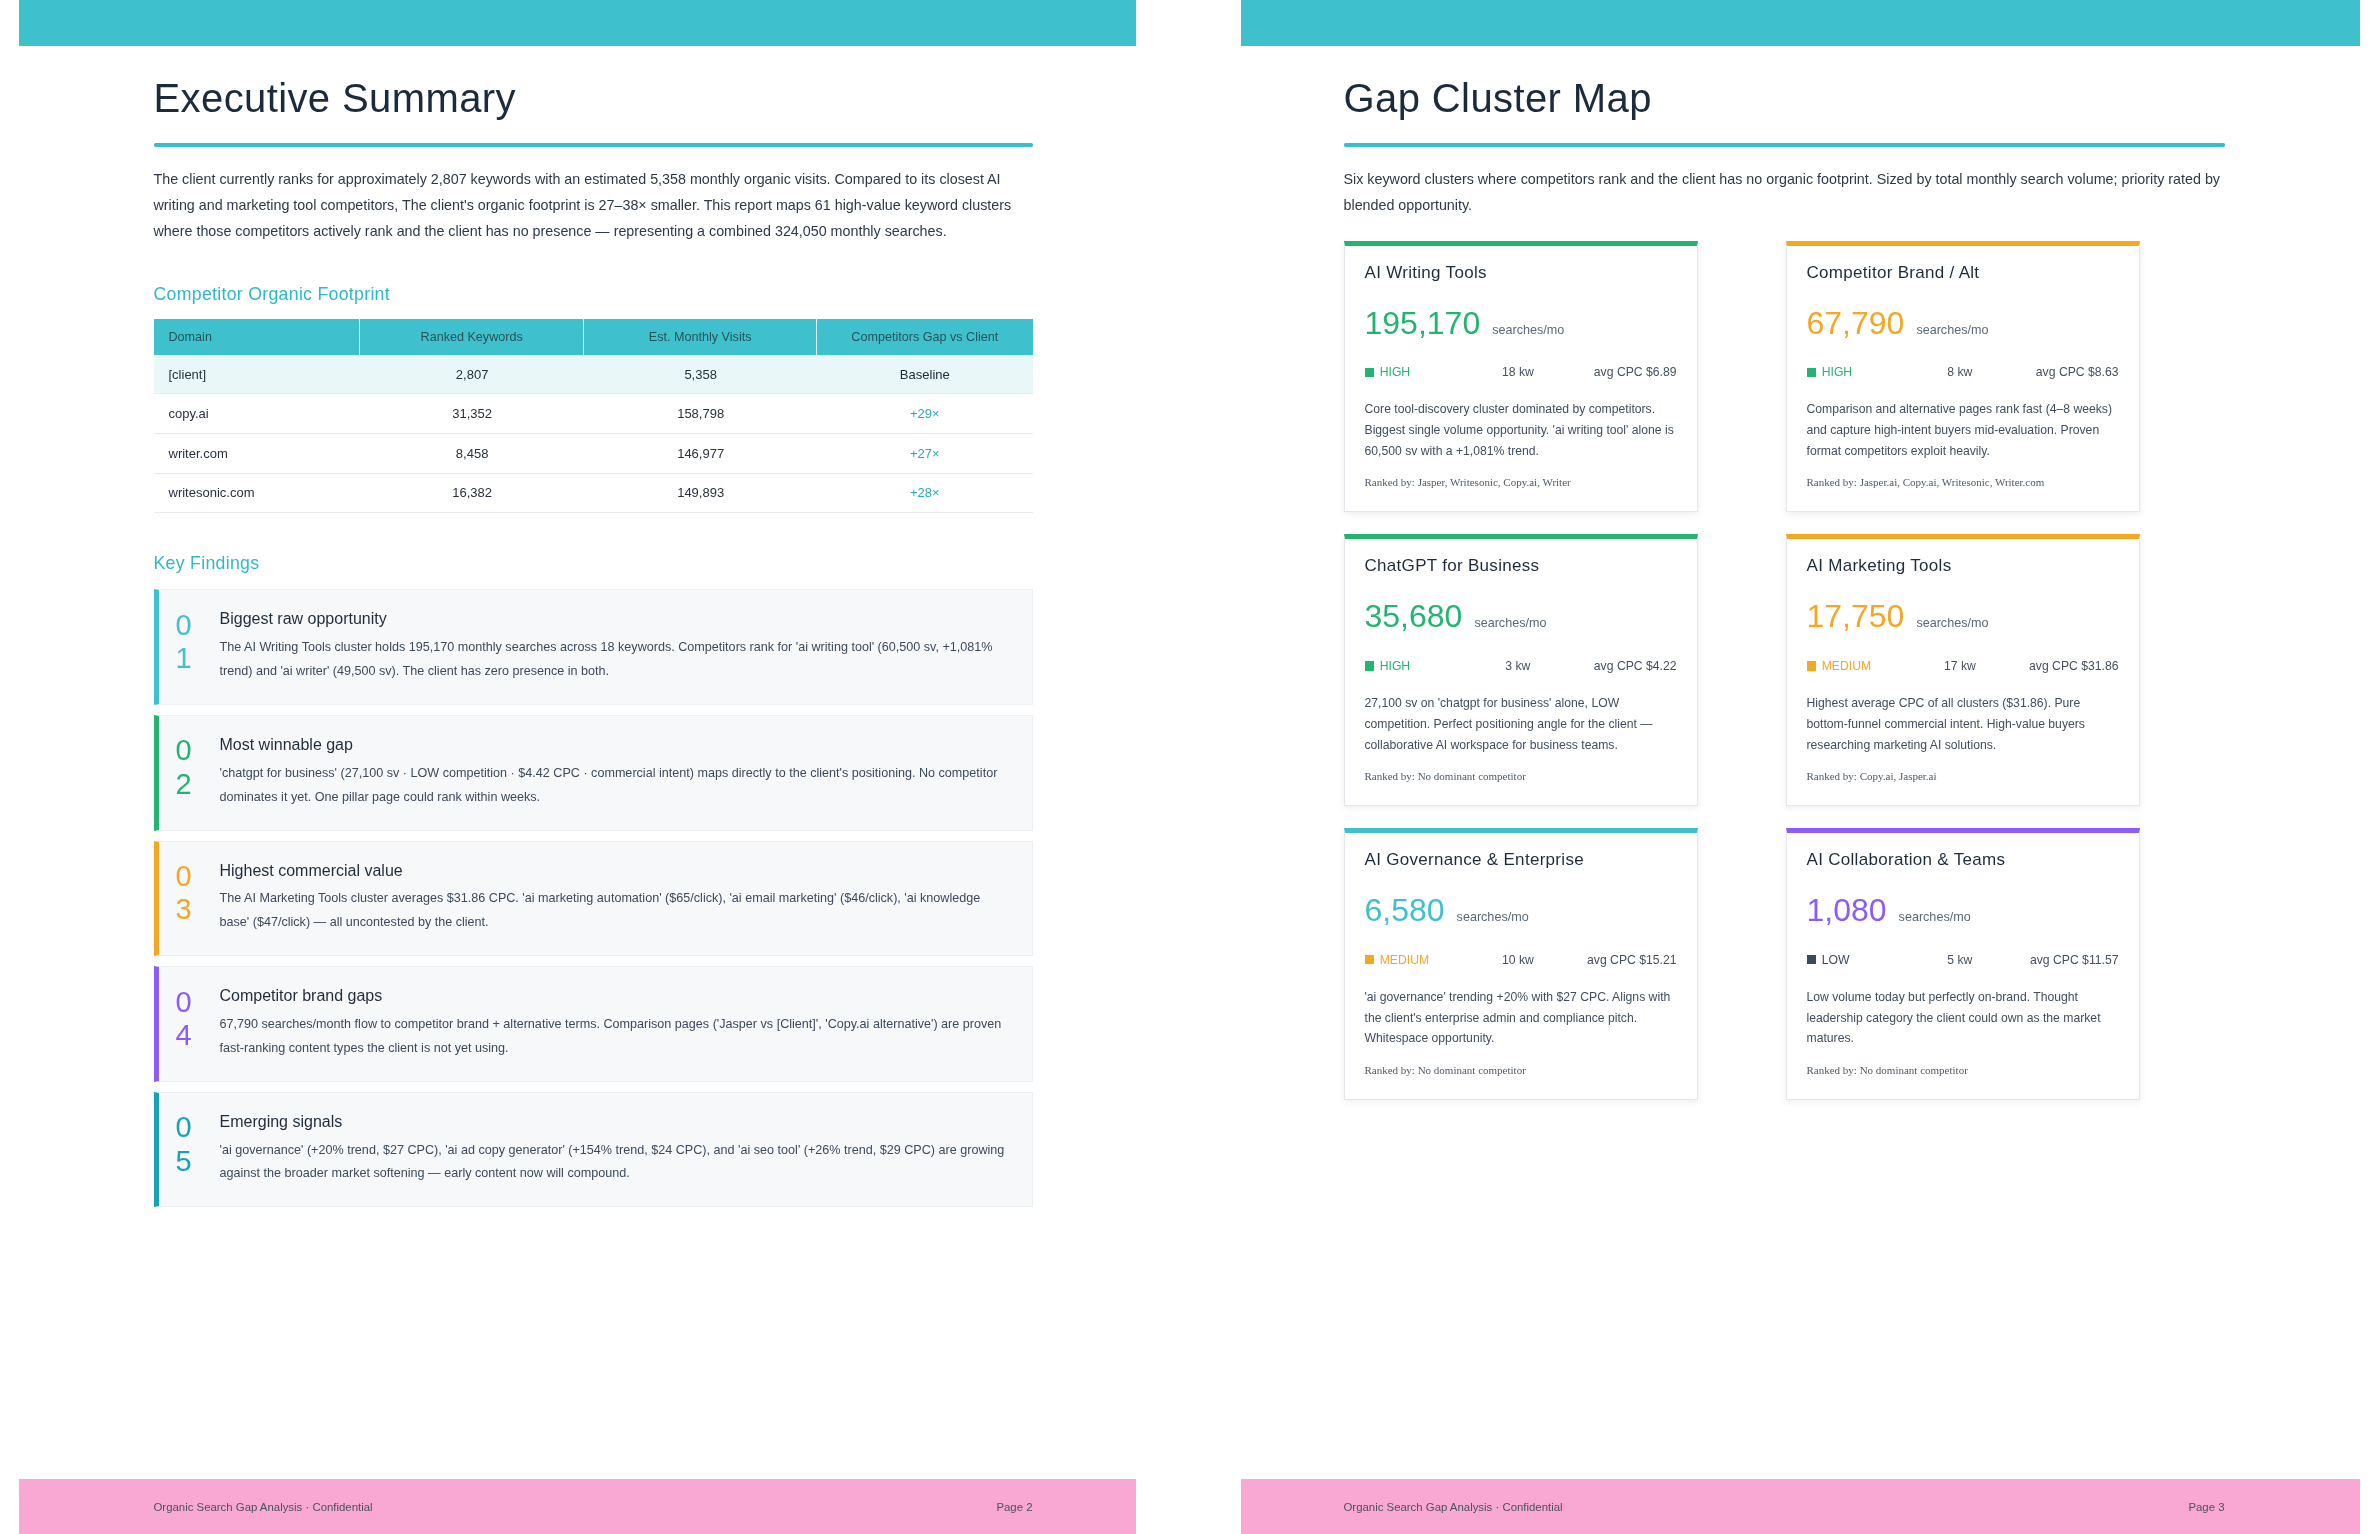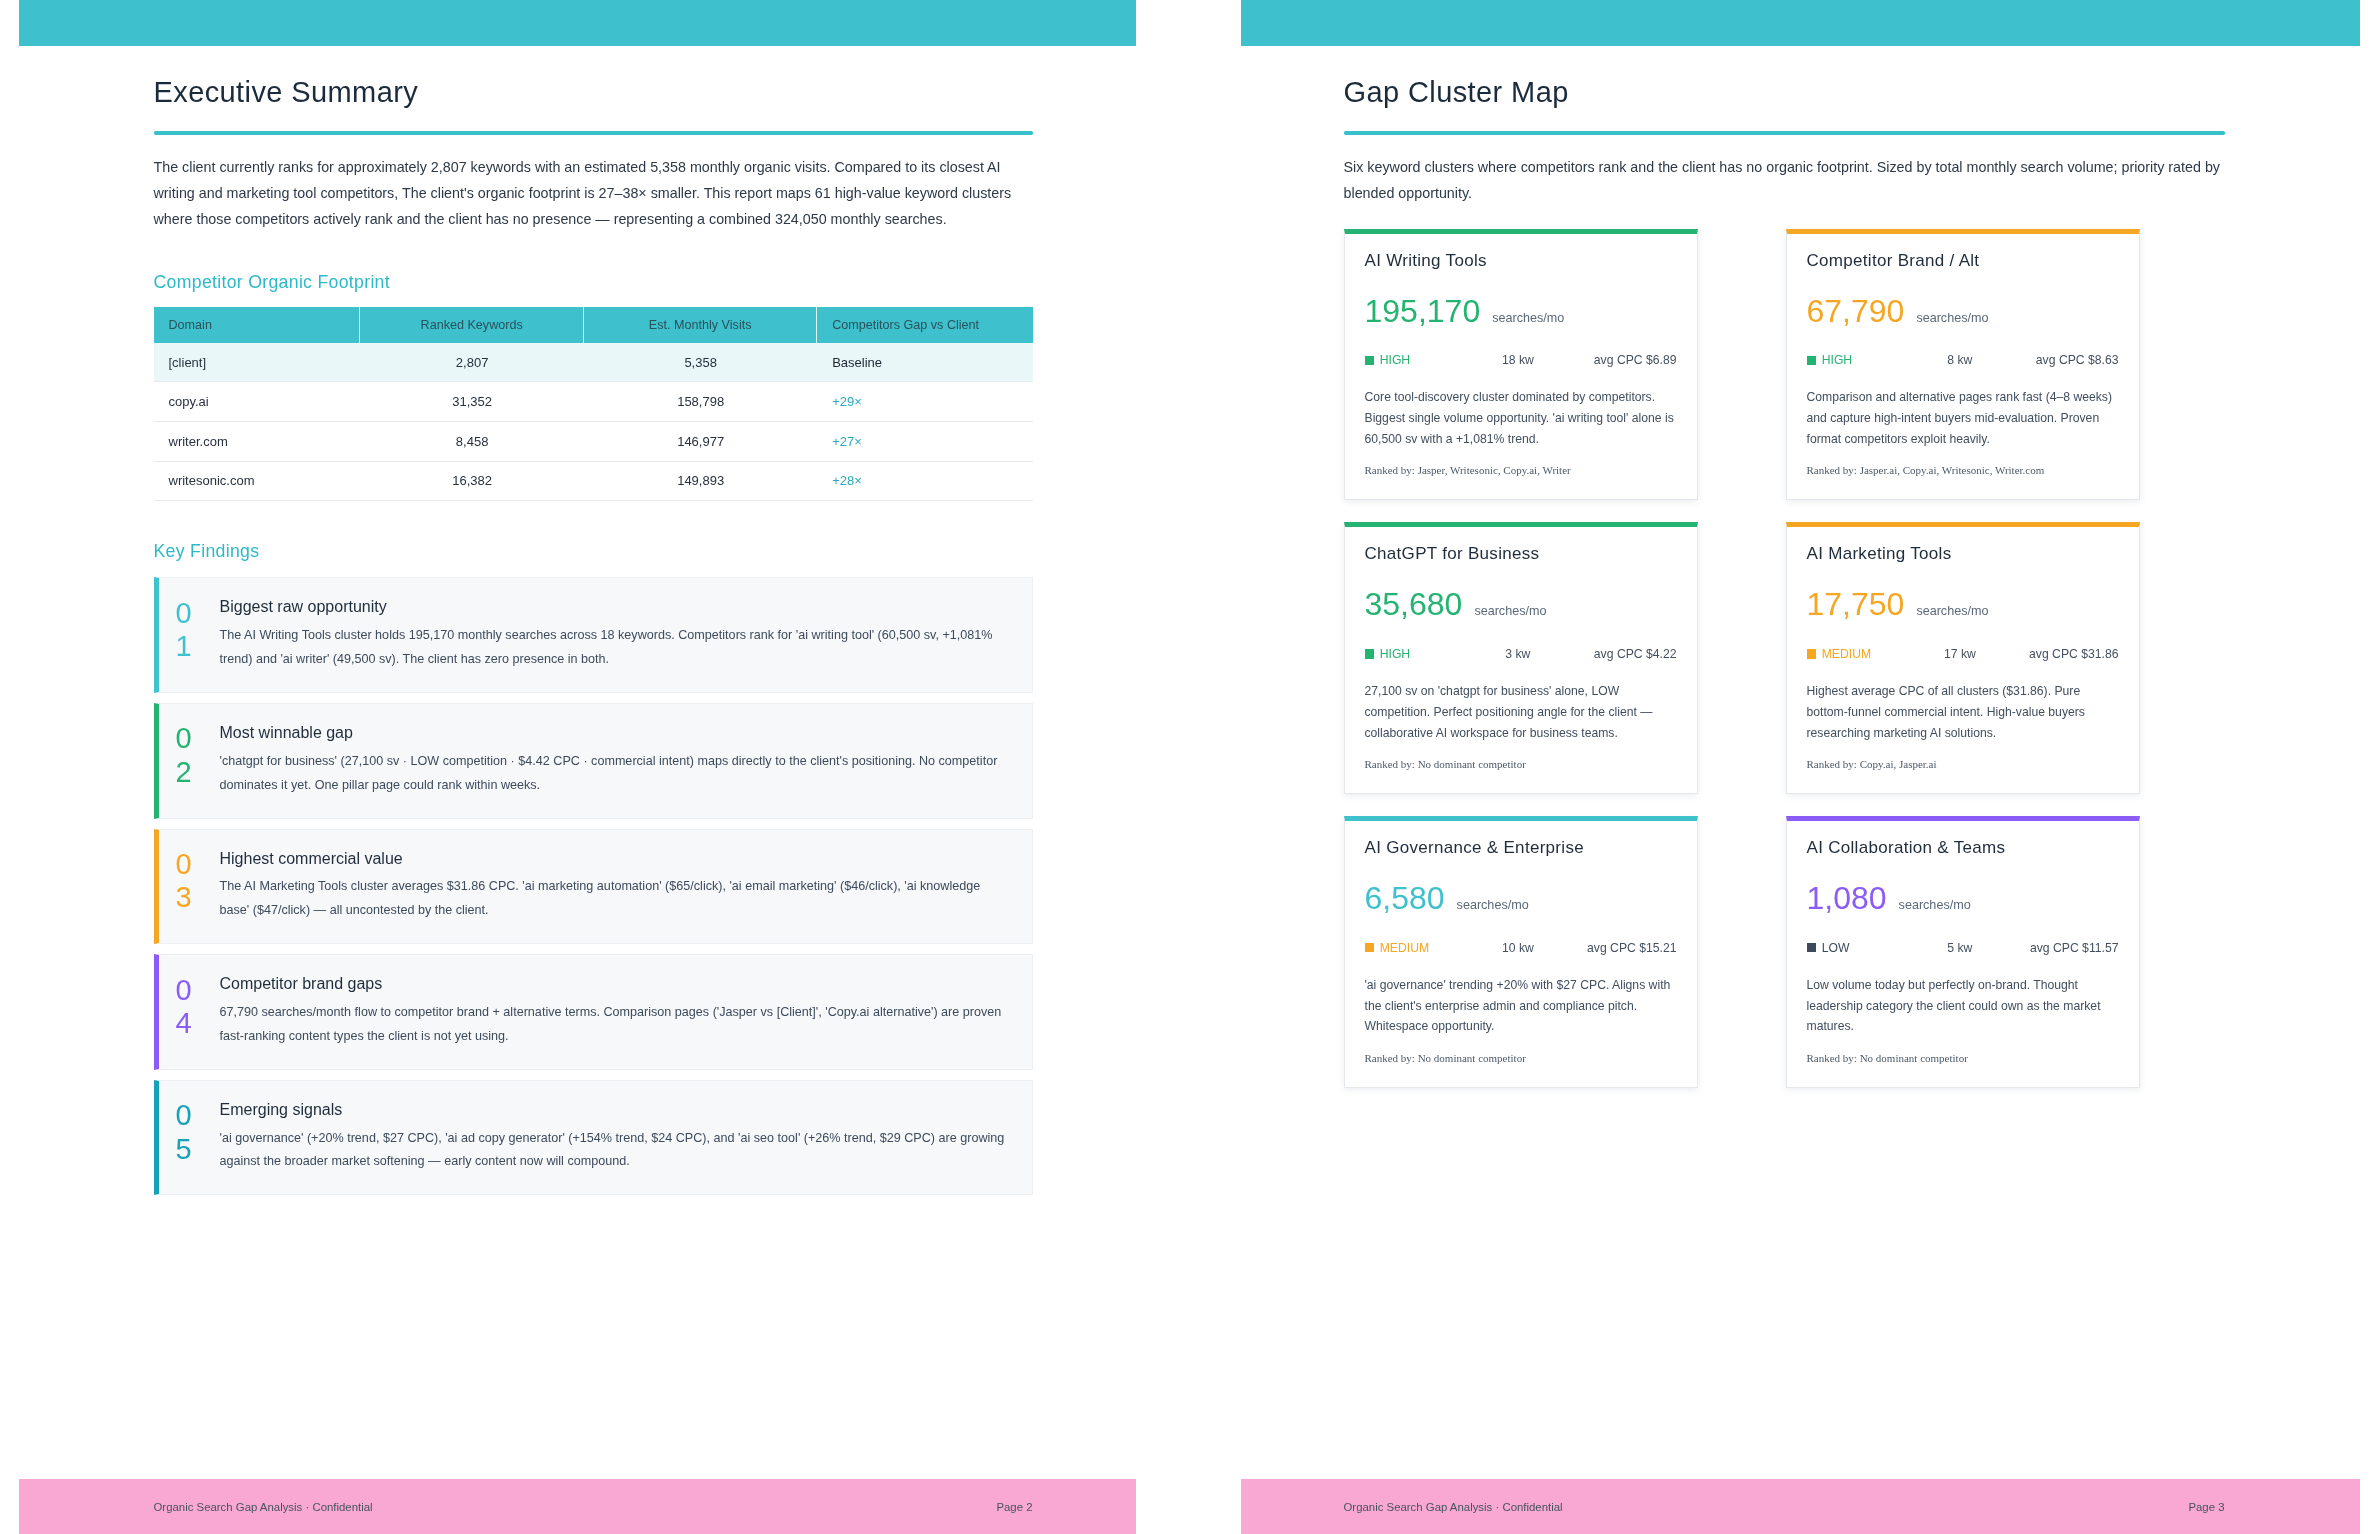--- a/index.html
+++ b/index.html
@@ -10,36 +10,36 @@
   }
   .canvas { display:flex; width:2377px; height:1534px; }
   .page { position:relative; width:1117px; height:1534px; background:#fff; }
   .page.left  { margin-left:18.5px; }
   .page.right { margin-left:105px; width:1119px; }
   .topbar { width:100%; height:46px; background:#3ec1cd; }
 
   .content.left-c  { padding:30px 103px 0 135px; }
   .content.right-c { padding:30px 135px 0 103px; }
 
-  h1.ptitle { font-size:29px; font-weight:400; letter-spacing:0.4px; color:#1b2b3b; margin-top:0; }
+  h1.ptitle { font-size:40px; font-weight:400; letter-spacing:0.4px; color:#1b2b3b; margin-top:0; }
   .title-rule { height:4.2px; background:#38bfcc; margin-top:22px; border-radius:1.7px; }
   p.intro { margin-top:20px; font-size:14.3px; line-height:1.8; color:#2d3948; }
 
   h2.sect { margin-top:40px; font-size:17.7px; font-weight:500; color:#2cb9c8; letter-spacing:0.3px; }
 
   
   .ftable { margin-top:13.5px; width:100%; }
   .thead { display:flex; background:#3ec1cd; }
   .th { padding:11px 15px; font-size:12.6px; color:#29525b; border-right:1.7px solid rgba(255,255,255,0.85); }
   .th:last-child { border-right:none; }
   .trow { display:flex; background:#fff; border-bottom:0.8px solid #e7ebee; }
   .trow.client { background:#e9f7f9; }
   .td { padding:11.8px 15px; font-size:13px; color:#28313d; }
   .c1 { width:23.5%; } .c2 { width:25.5%; text-align:center; }
-  .c3 { width:26.5%; text-align:center; } .c4 { width:24.5%; }
+  .c3 { width:26.5%; text-align:center; } .c4 { width:24.5%; text-align:center; }
   .td.gapv { color:#29a9bd; }
   .td.gapv.baseline { color:#222b36; }
 
   
   #findings-list { margin-top:15px; }
   .finding {
     display:flex; gap:22px; background:#f7f8fa;
     border:0.8px solid #edf0f3; border-left:5px solid var(--accent,#3fc1ce);
     padding:18.5px 20px 20px 17px; margin-bottom:10px;
   }

